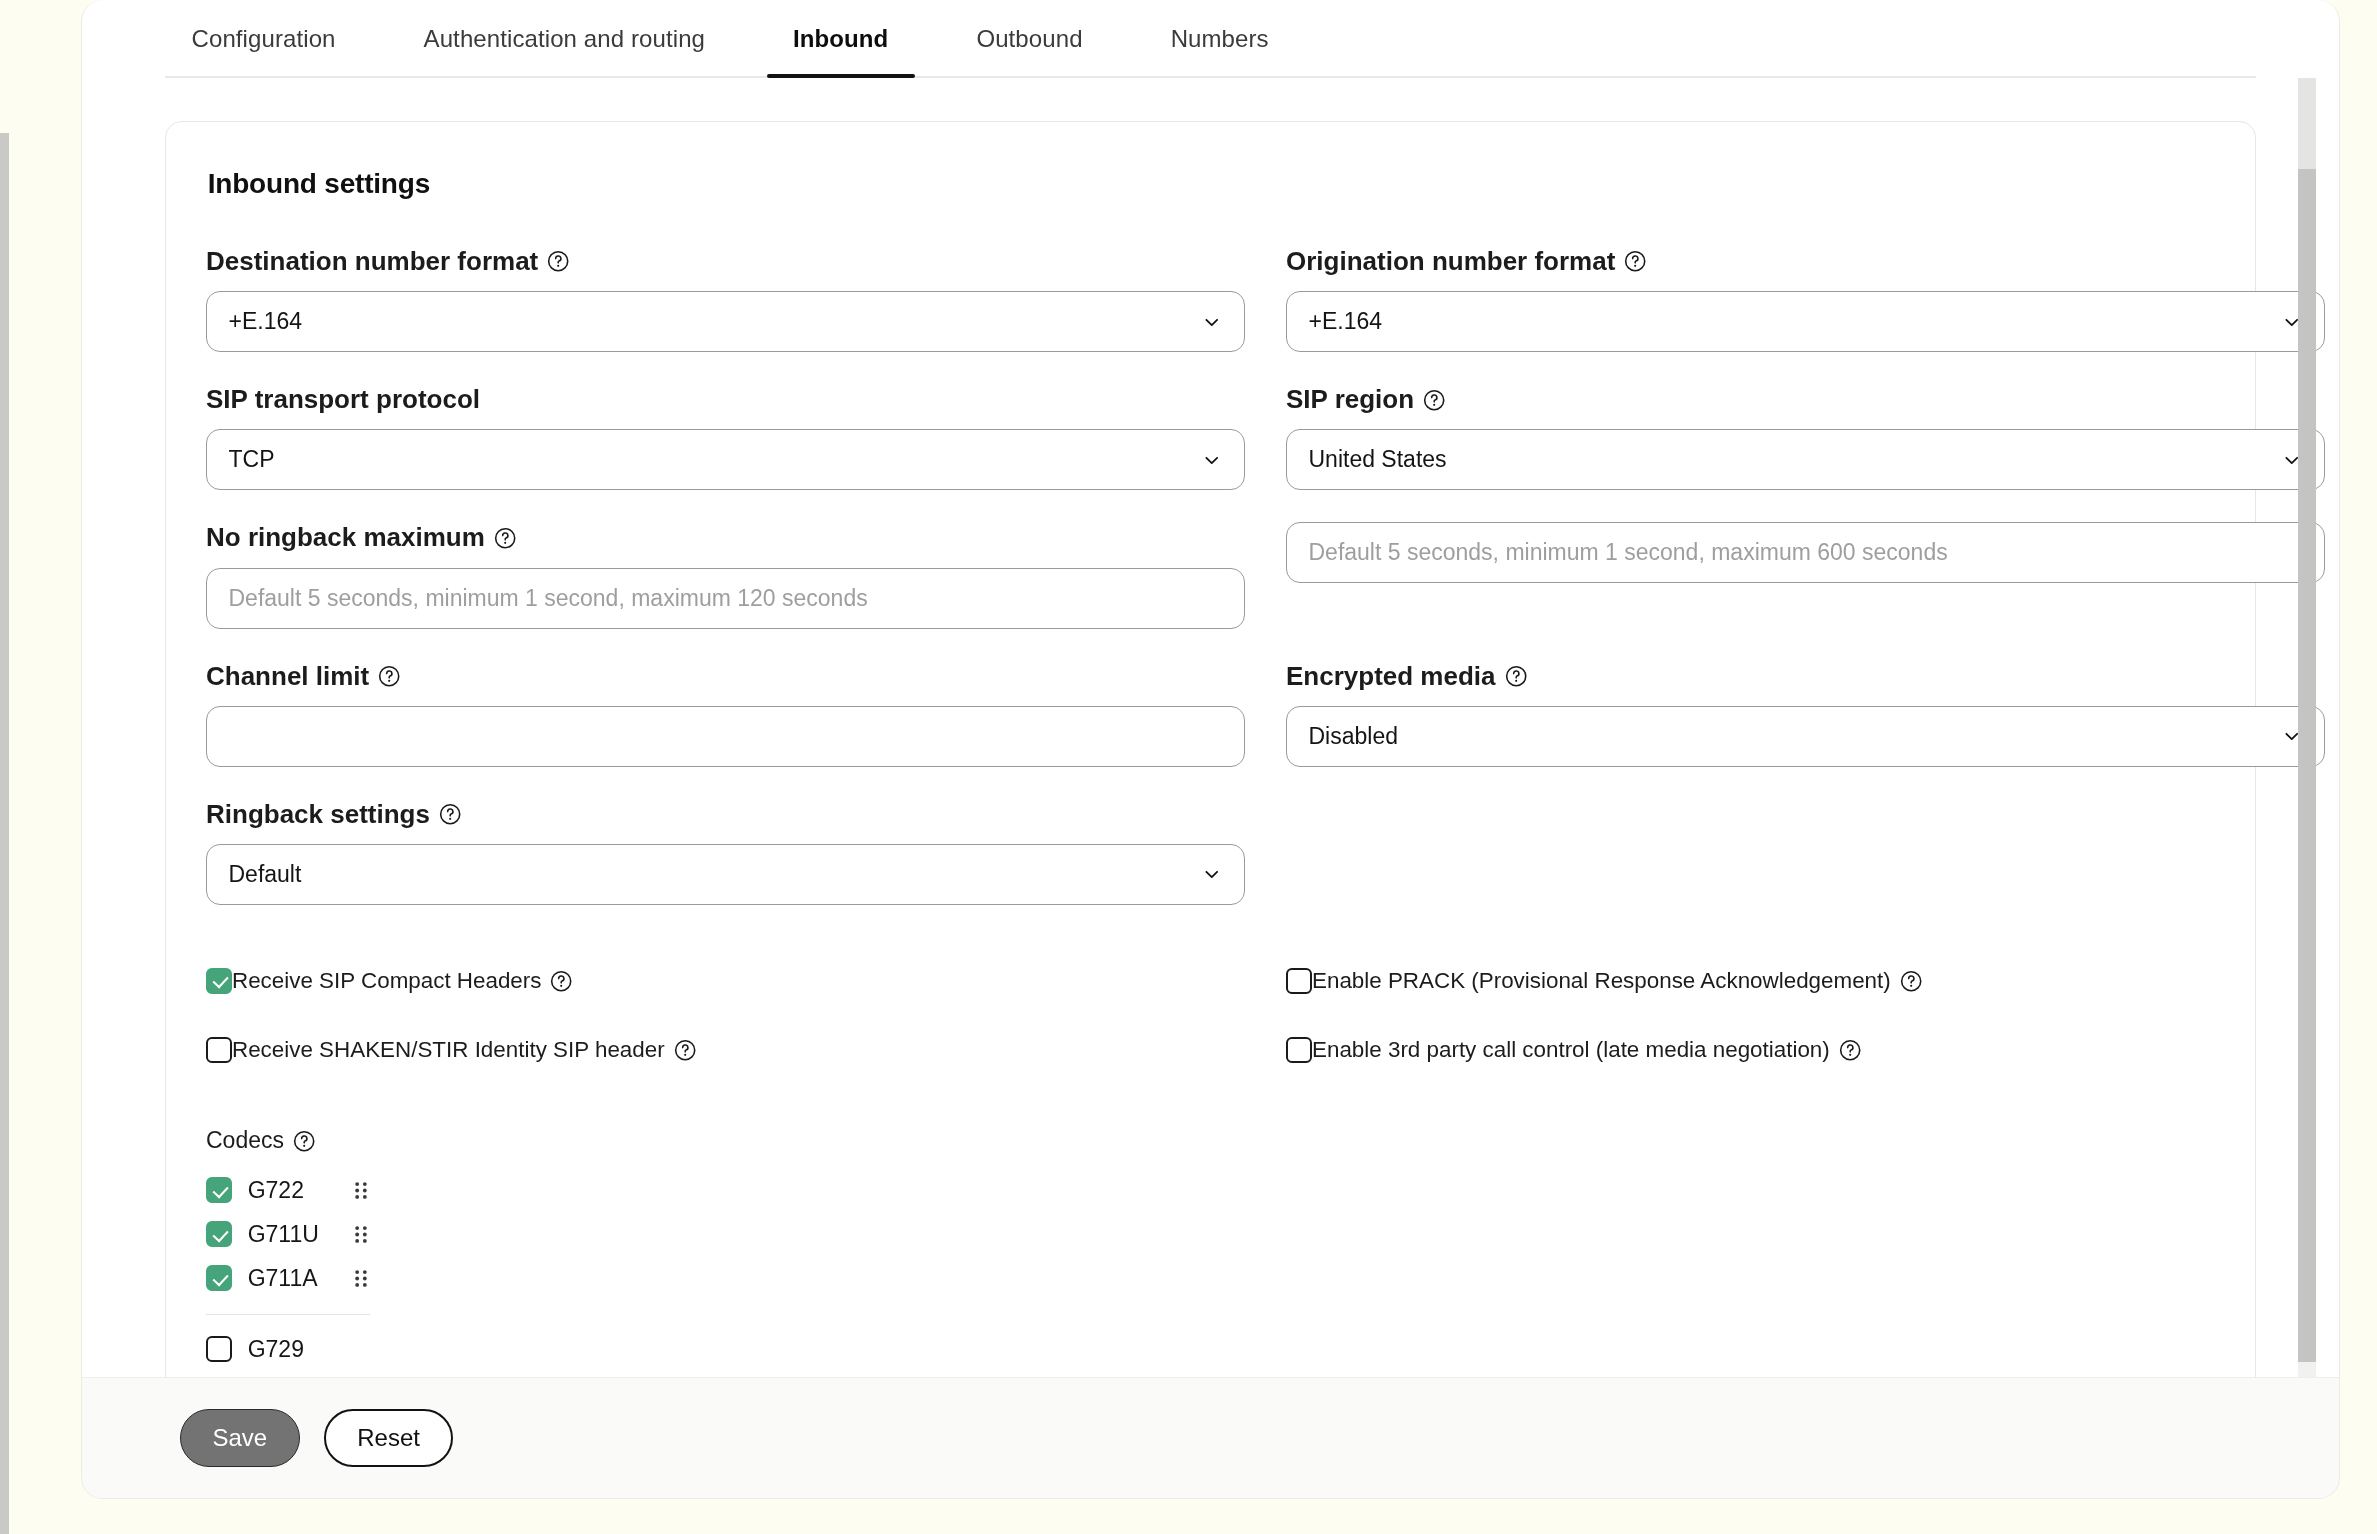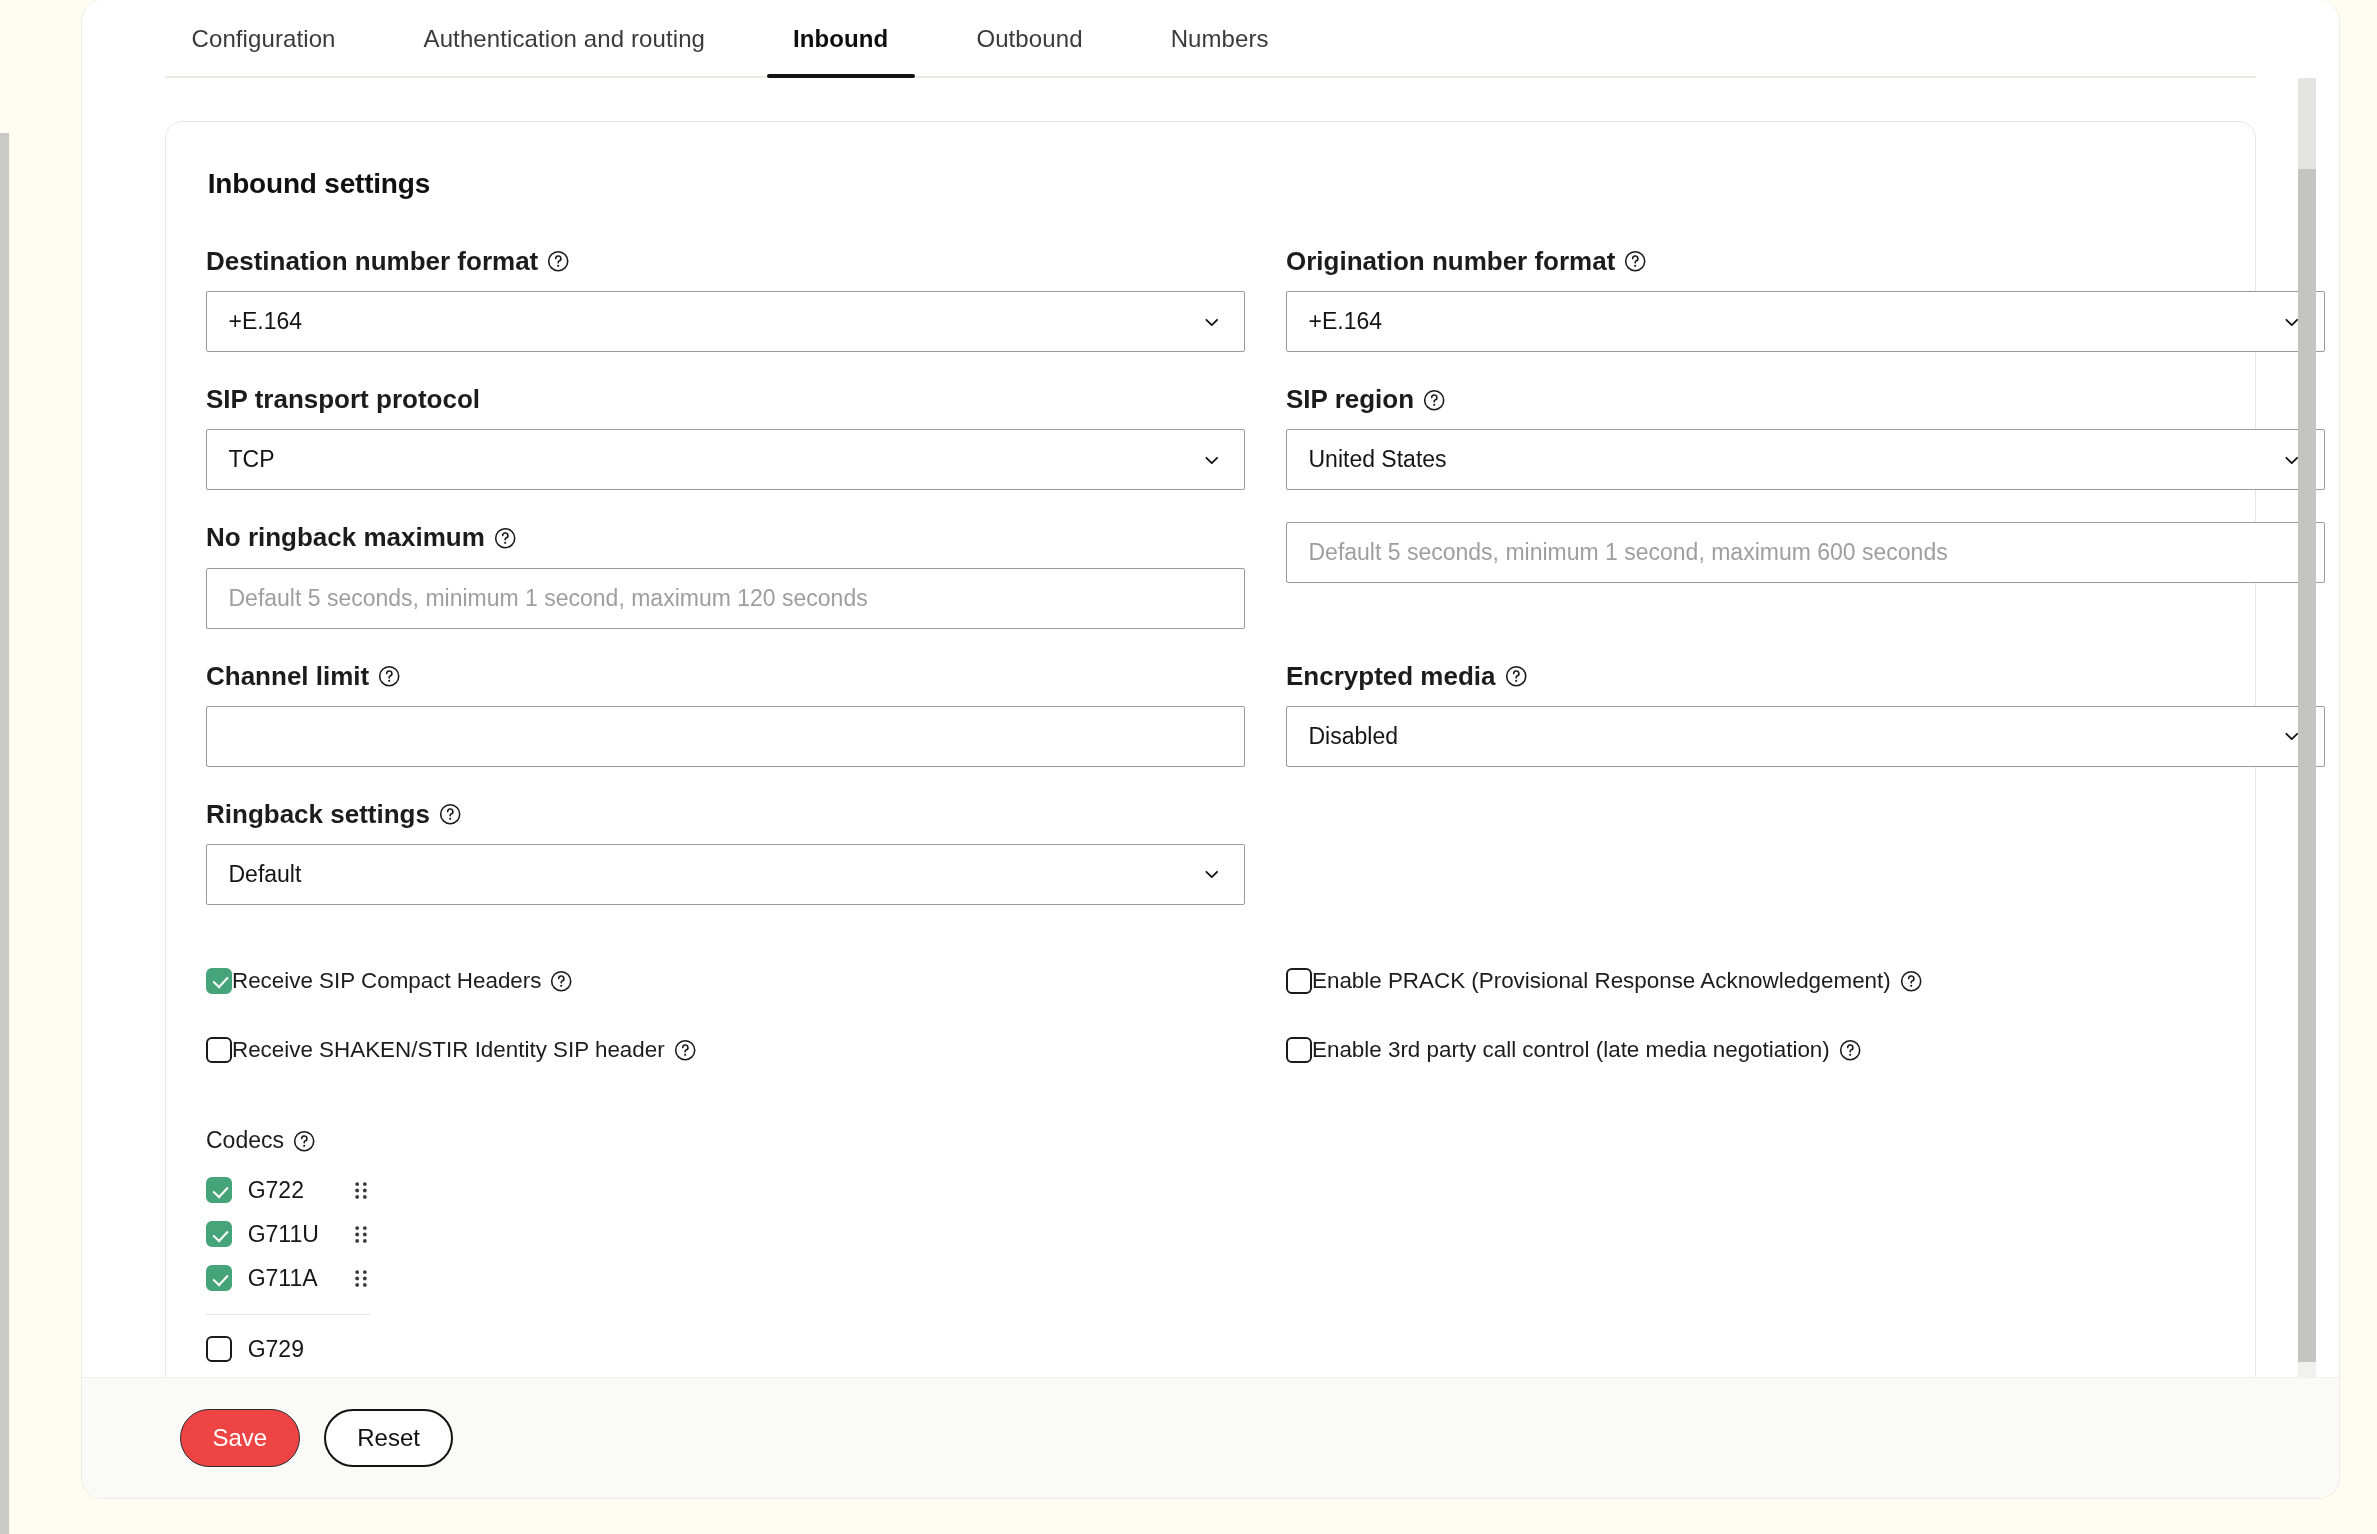--- a/index.html
+++ b/index.html
@@ -155,21 +155,21 @@
     flex: 0 0 auto;
     cursor: help;
   }
   .help-icon svg { display: block; }
 
   .control {
     position: relative;
     width: 100%;
     height: 61px;
     border: 1.7px solid #9a9a9a;
-    border-radius: 2px;
+    border-radius: 14px;
     background: #fff;
     display: flex;
     align-items: center;
     padding: 0 21.5px;
     font-size: 23px;
     color: #141414;
     cursor: pointer;
   }
   .control.text-input { cursor: text; }
   .control .value { color: #141414; }
@@ -336,21 +336,21 @@
     font-size: 24px;
     height: 58px;
     border-radius: 30px;
     padding: 0 31.5px;
     cursor: pointer;
     display: inline-flex;
     align-items: center;
     justify-content: center;
   }
   .btn-primary {
-    background: #ef4444;
+    background: #737373;
     color: #ffffff;
     border: 0.8px solid #2b2b2b;
     font-weight: normal;
   }
   .btn-secondary {
     background: #ffffff;
     color: #101010;
     border: 2.1px solid #121212;
     margin-left: 24px;
   }

